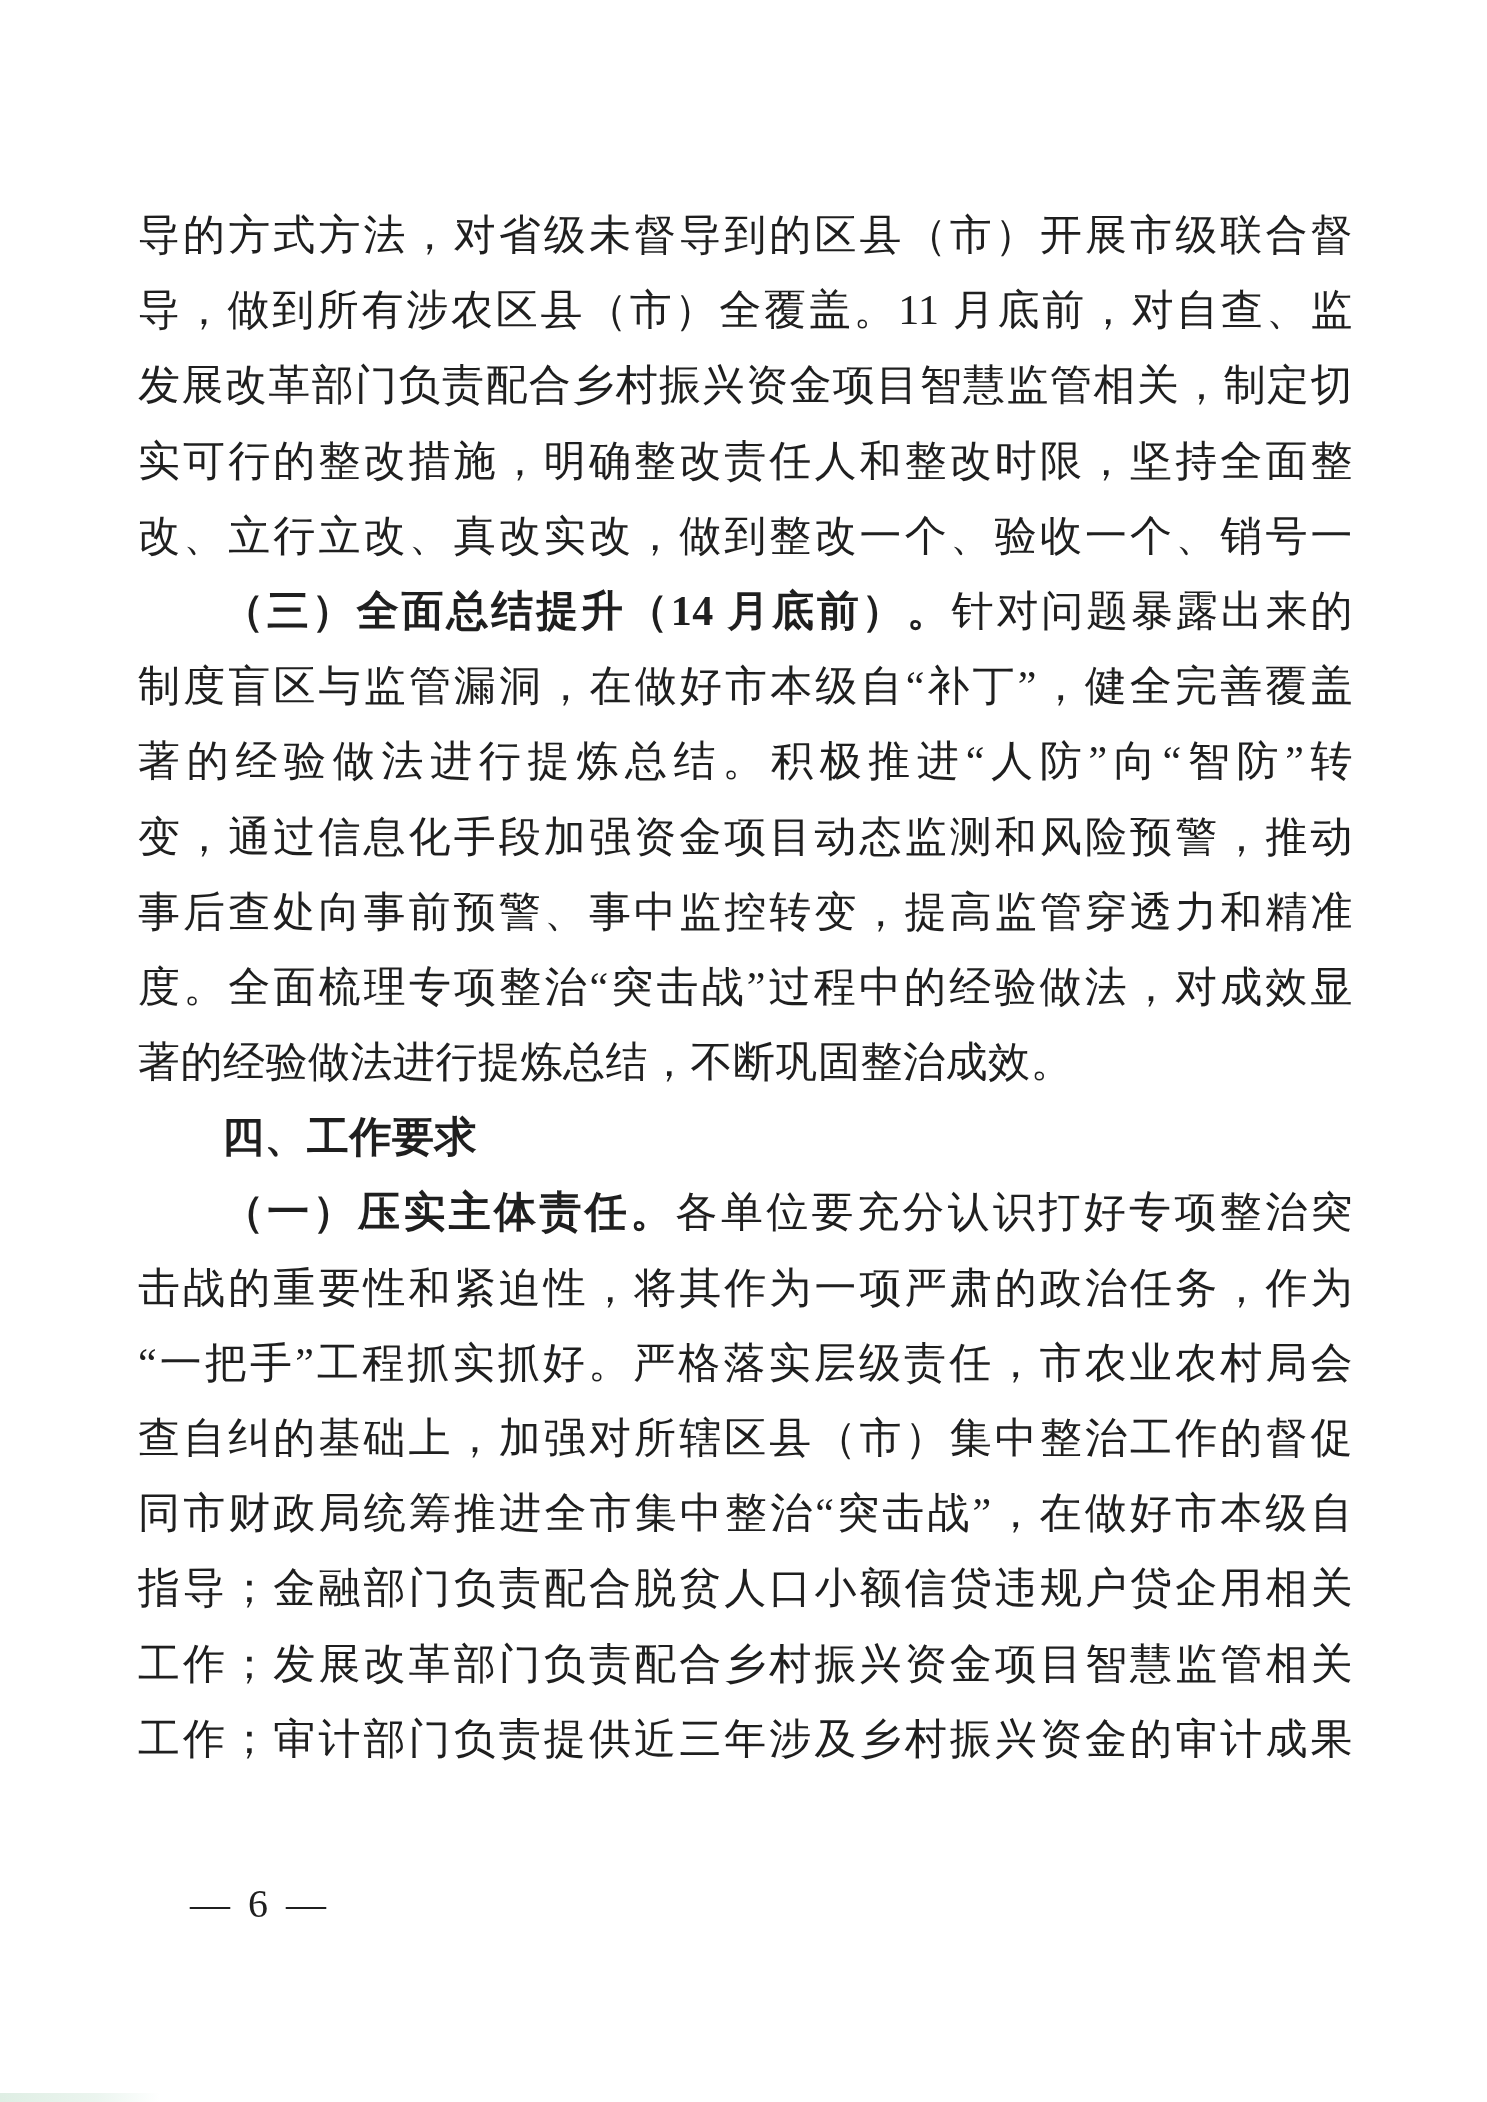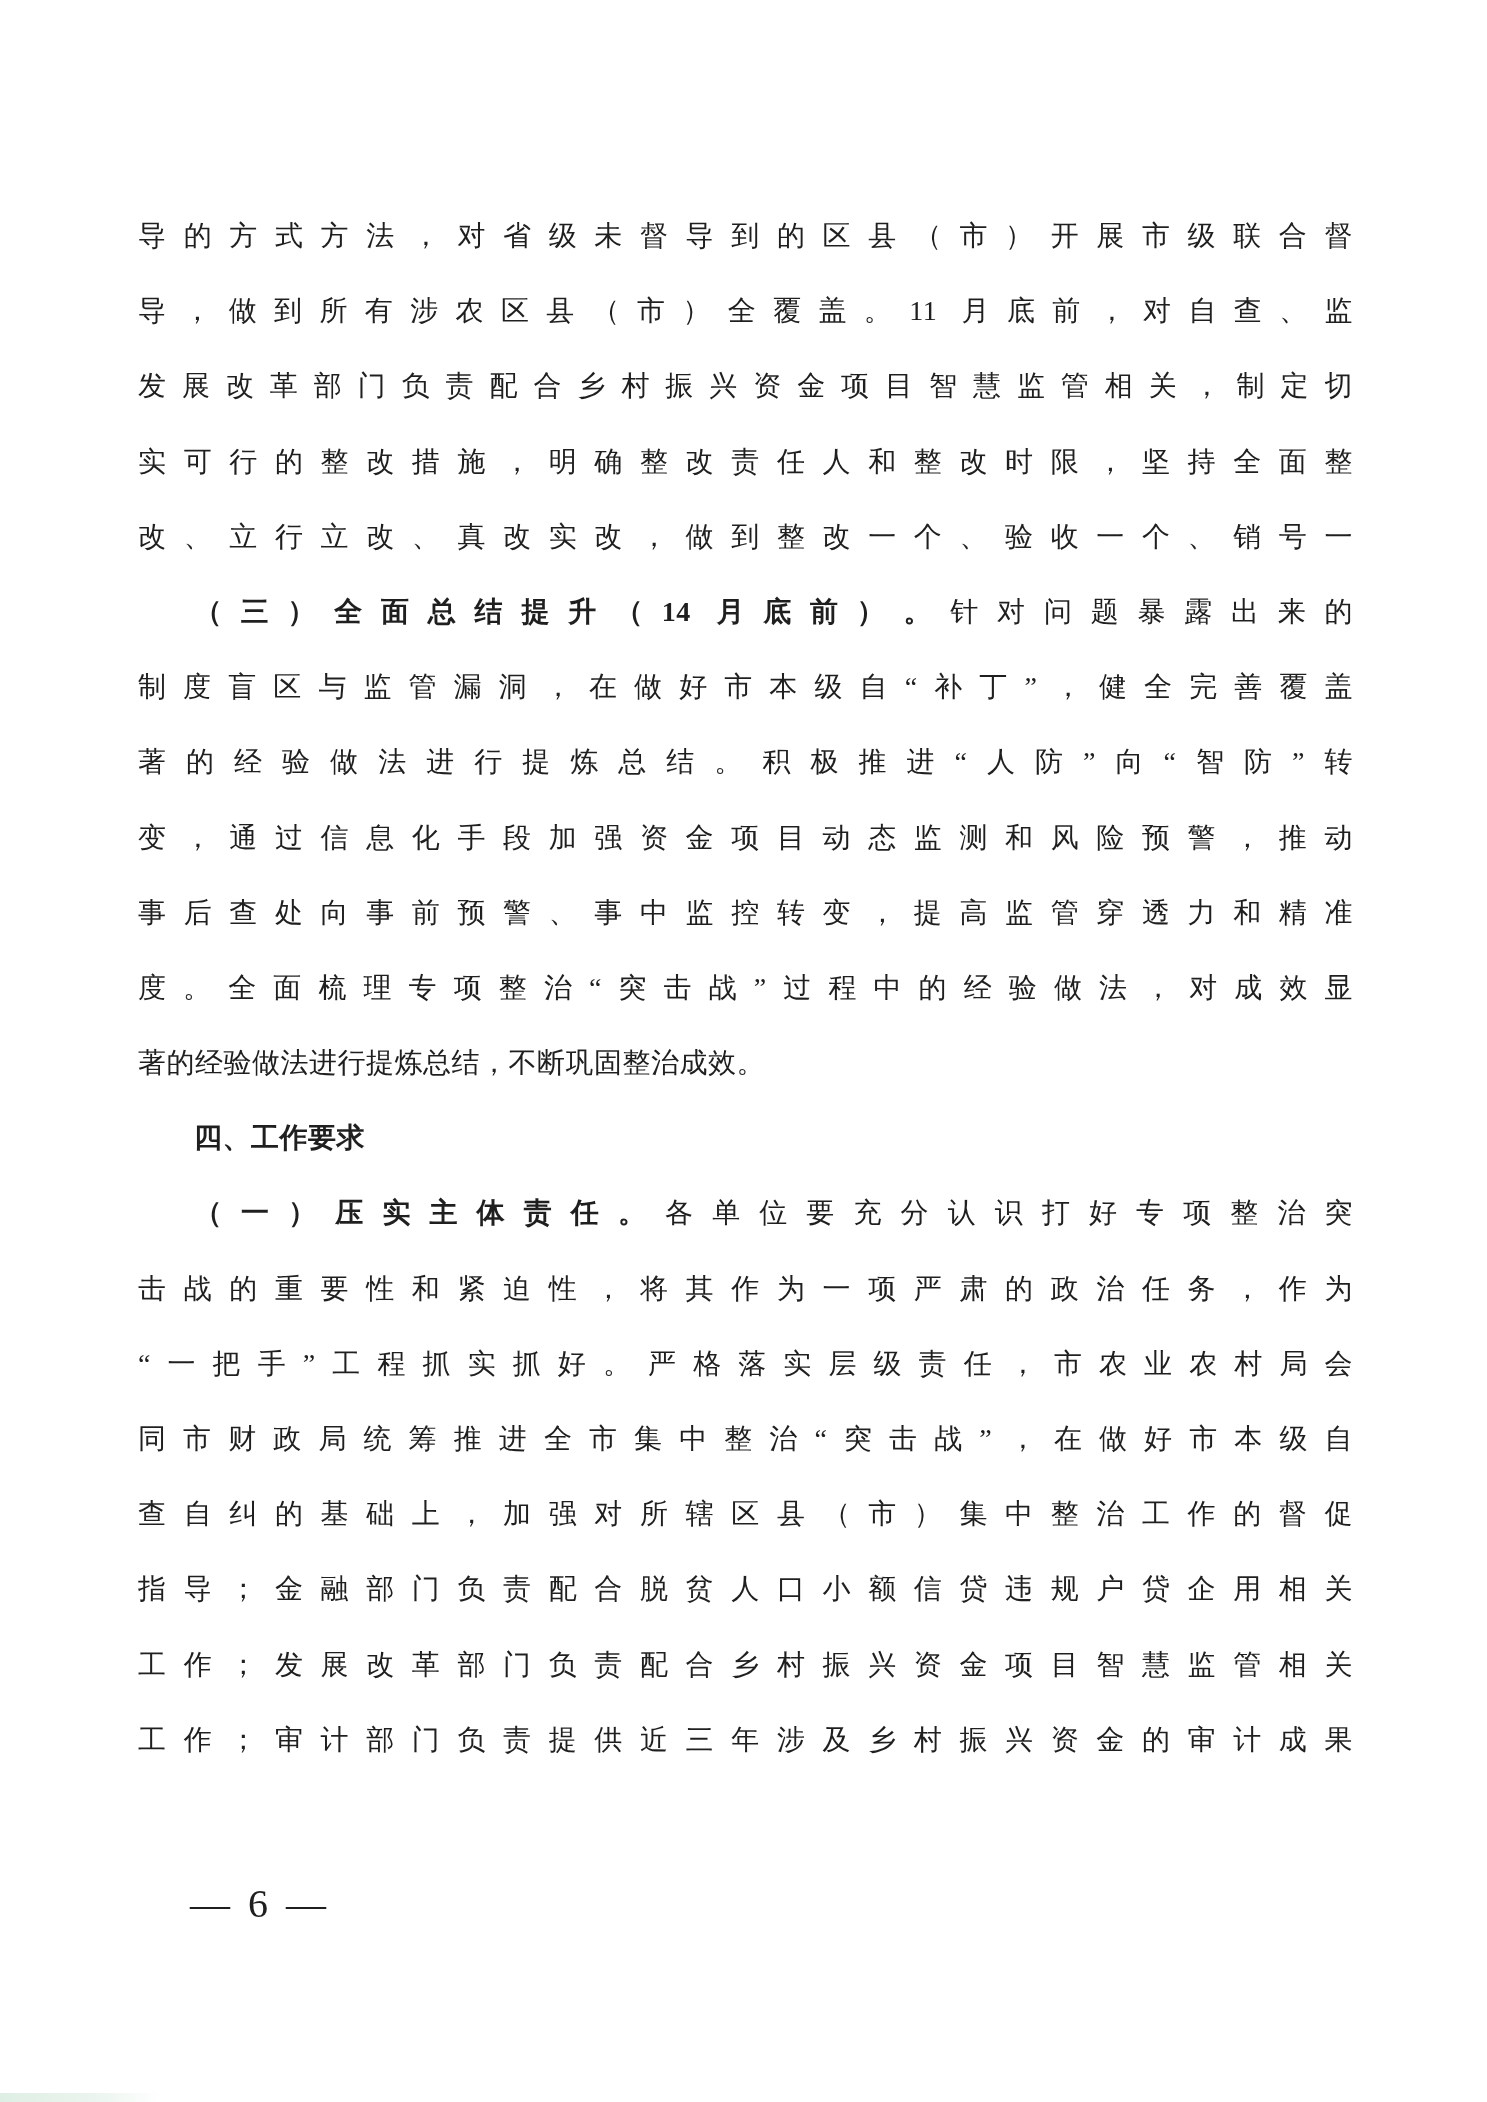--- a/index.html
+++ b/index.html
@@ -18,21 +18,21 @@
   }
   .text-block {
     position: absolute;
     left: 138px;
     top: 198px;
     width: 1215px;
   }
   .line {
     height: 75.2px;
     line-height: 75.2px;
-    font-size: 28px;
+    font-size: 42px;
     text-align: justify;
     text-align-last: justify;
     text-justify: inter-character;
     overflow: hidden;
     white-space: normal;
     letter-spacing: 0.5px;
   }
   .line.no-stretch {
     text-align-last: left;
   }
@@ -75,21 +75,21 @@
       <div class="line"><span class="seg-regular">制度盲区与监管漏洞，在做好市本级自“补丁”，健全完善覆盖</span></div>
       <div class="line"><span class="seg-regular">著的经验做法进行提炼总结。积极推进“人防”向“智防”转</span></div>
       <div class="line"><span class="seg-regular">变，通过信息化手段加强资金项目动态监测和风险预警，推动</span></div>
       <div class="line"><span class="seg-regular">事后查处向事前预警、事中监控转变，提高监管穿透力和精准</span></div>
       <div class="line"><span class="seg-regular">度。全面梳理专项整治“突击战”过程中的经验做法，对成效显</span></div>
       <div class="line no-stretch"><span class="seg-regular">著的经验做法进行提炼总结，不断巩固整治成效。</span></div>
       <div class="line no-stretch indent"><span class="seg-bold">四、工作要求</span></div>
       <div class="line indent"><span class="seg-bold">（一）压实主体责任。</span><span class="seg-regular">各单位要充分认识打好专项整治突</span></div>
       <div class="line"><span class="seg-regular">击战的重要性和紧迫性，将其作为一项严肃的政治任务，作为</span></div>
       <div class="line"><span class="seg-regular">“一把手”工程抓实抓好。严格落实层级责任，市农业农村局会</span></div>
+      <div class="line"><span class="seg-regular">查自纠的基础上，加强对所辖区县（市）集中整治工作的督促</span></div>
       <div class="line"><span class="seg-regular">同市财政局统筹推进全市集中整治“突击战”，在做好市本级自</span></div>
-      <div class="line"><span class="seg-regular">查自纠的基础上，加强对所辖区县（市）集中整治工作的督促</span></div>
       <div class="line"><span class="seg-regular">指导；金融部门负责配合脱贫人口小额信贷违规户贷企用相关</span></div>
       <div class="line"><span class="seg-regular">工作；发展改革部门负责配合乡村振兴资金项目智慧监管相关</span></div>
       <div class="line"><span class="seg-regular">工作；审计部门负责提供近三年涉及乡村振兴资金的审计成果</span></div>
     </div>
   <div class="page-number">— 6 —</div>
   <div class="scan-artifact"></div>
 </div>
 
 </body></html>

